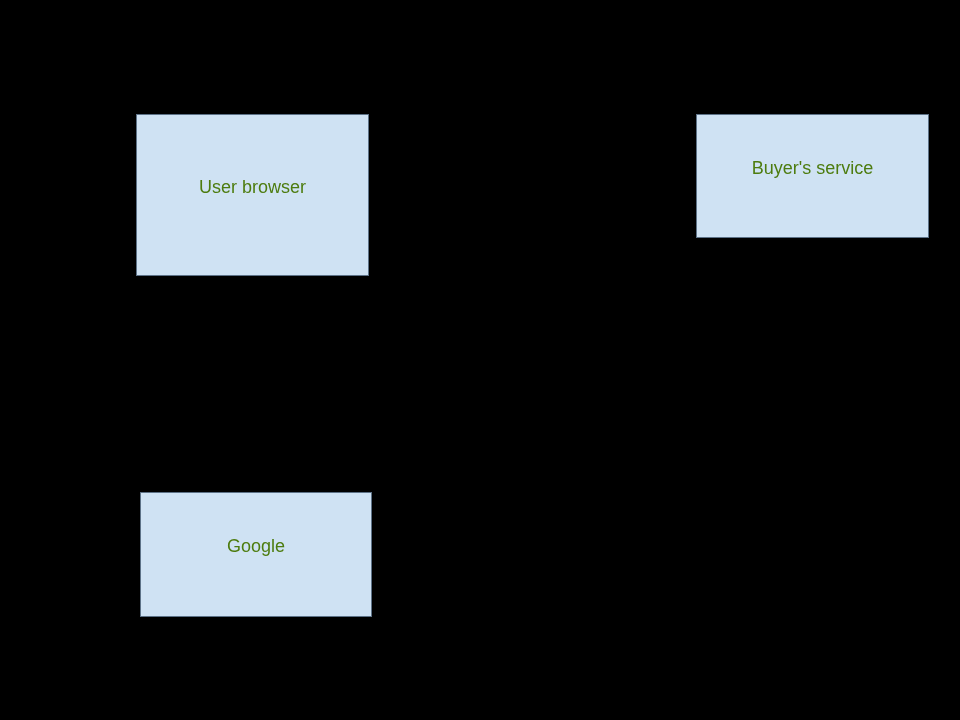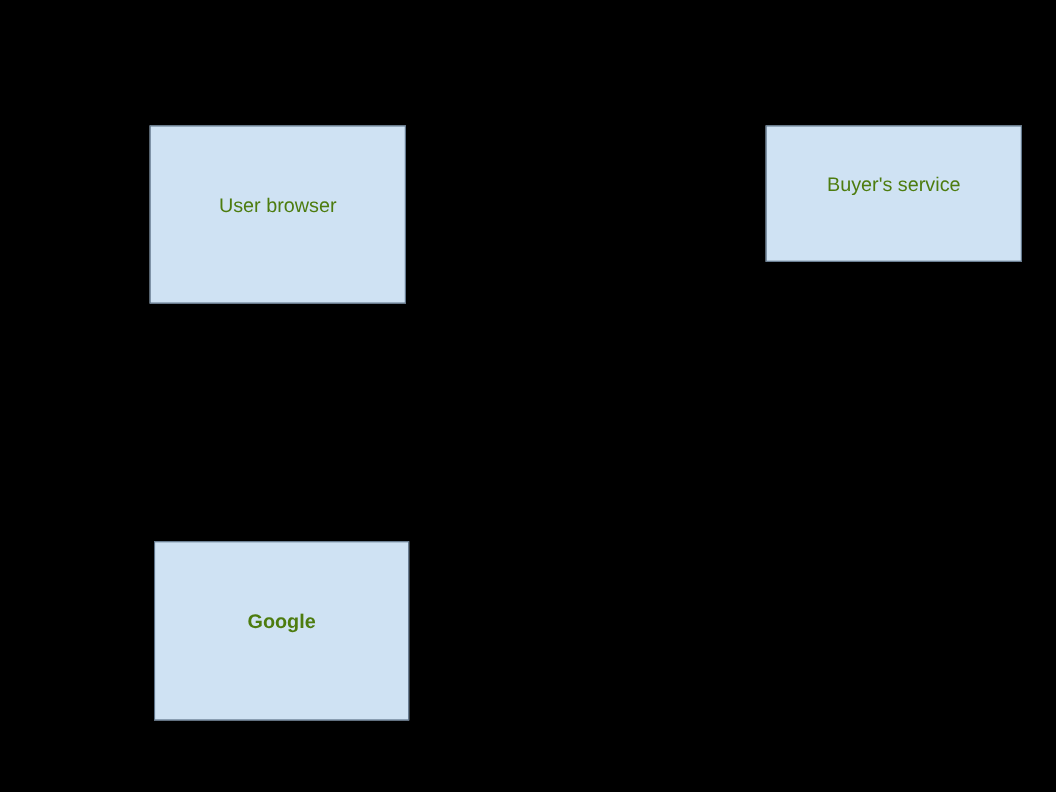--- a/index.html
+++ b/index.html
@@ -46,22 +46,21 @@
   #node-buyers-service {
     left: 696px;
     top: 114px;
     width: 233px;
     height: 124px;
   }
   #node-google-cms {
     left: 140px;
     top: 492px;
     width: 232px;
-    height: 163px;
-    font-weight: bold;
+    height: 125px;
   }
 </style>
 </head>
 <body>
 
 <div class="canvas">
 
   <div class="node" id="node-user-browser">
     <div class="label">
       <div>User browser</div>

